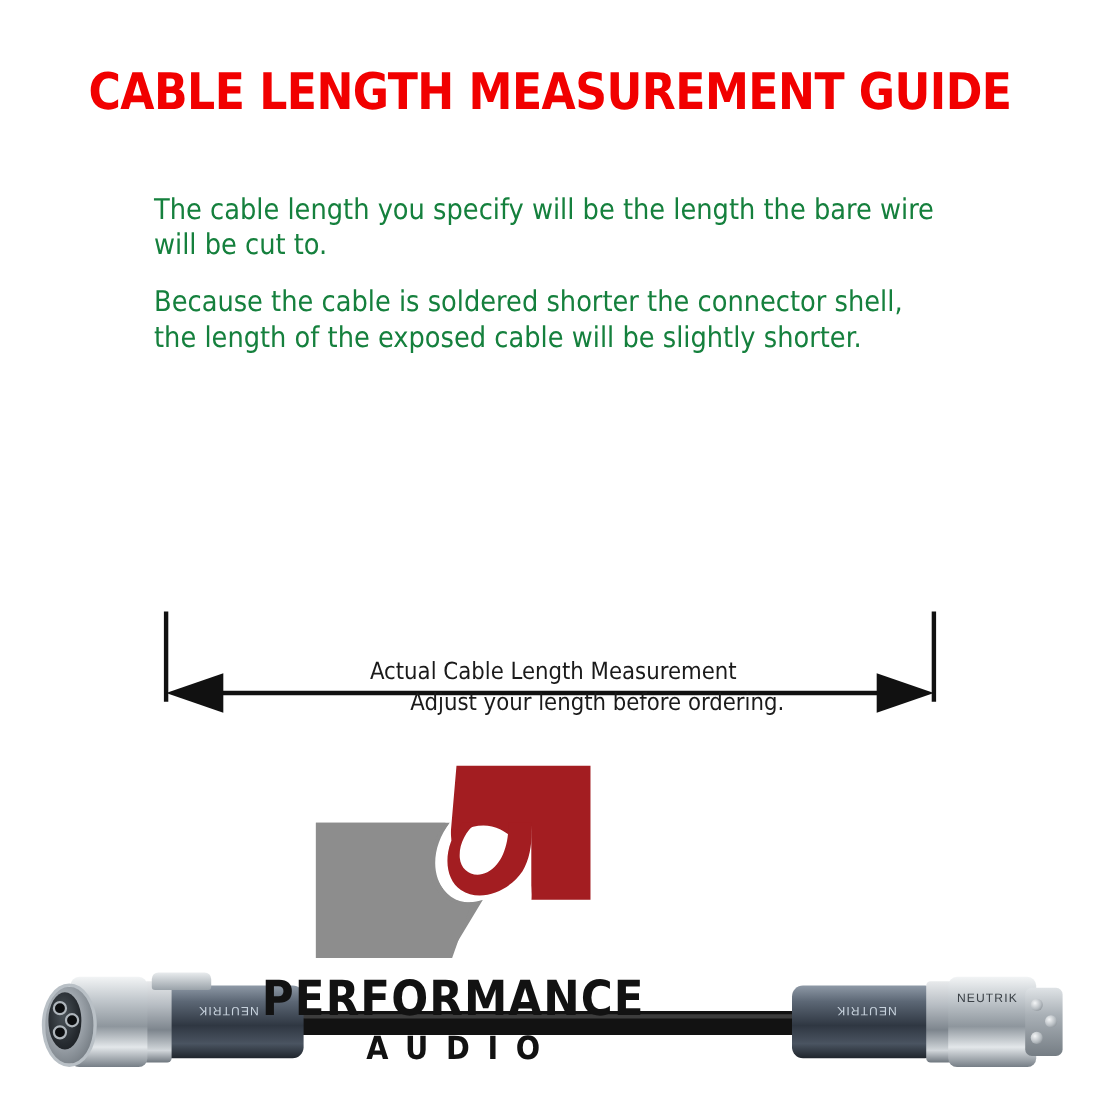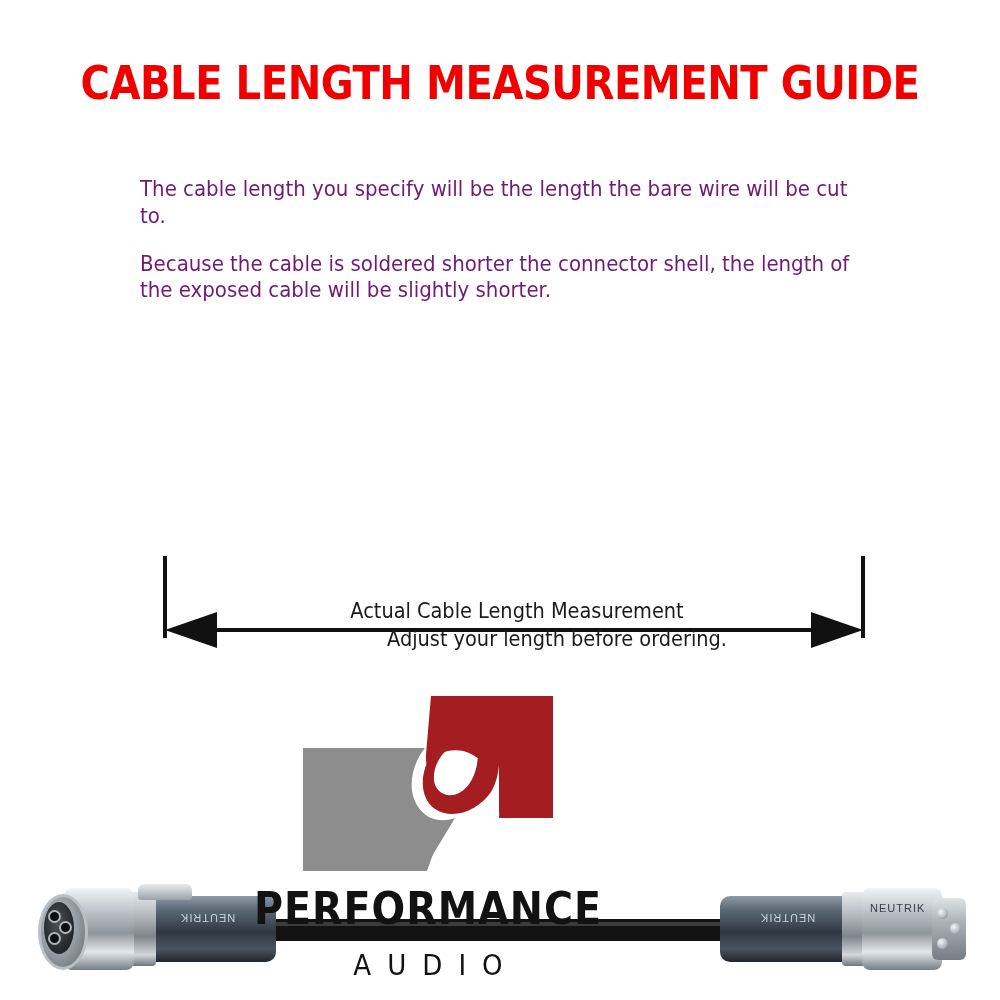--- a/index.html
+++ b/index.html
@@ -29,22 +29,22 @@
     font-family: "DejaVu Sans Condensed", "Liberation Sans Narrow", "Liberation Sans", sans-serif;
     transform: scaleX(0.97);
   }
 
   
   #paragraphs {
     position: absolute;
     top: 176px;
     left: 140px;
     width: 720px;
-    color: #701a75;
-    font-size: 22px;
+    color: #15803d;
+    font-size: 26px;
     line-height: 1.22;
     font-family: "DejaVu Sans Condensed", "Liberation Sans Narrow", "Liberation Sans", sans-serif;
   }
   #paragraphs p {
     margin: 0 0 21px 0;
   }
 
   
   #cable-assembly {
     position: absolute;
@@ -197,63 +197,64 @@
   .pin {
     position: absolute;
     width: 11px; height: 11px;
     background: radial-gradient(circle at 35% 35%, #f4f6f7 0%, #b6bcc1 55%, #6f767c 100%);
     border-radius: 50%;
   }
 
   
   #measurement {
     position: absolute;
-    left: 17px; top: 548px;
+    left: 3px; top: 548px;
     width: 811px; height: 120px;
   }
   .meas-caption {
     position: absolute;
     width: 1000px;
     text-align: center;
     color: #1a1a1a;
     font-size: 21.5px;
     font-family: "DejaVu Sans Condensed", "Liberation Sans Narrow", "Liberation Sans", sans-serif;
   }
   #meas-line1 { top: 50px; }
   #meas-line2 { top: 78px; padding-left: 40px; }
 
   
   #logo-block {
     position: absolute;
-    left: 16px; top: 696px;
+    left: 0; top: 696px;
     width: 824px;
   }
   #logo-mark {
     position: relative;
     width: 250px;
     height: 175px;
     margin: 0 auto;
   }
   #brand-name {
     margin-top: 12px;
     text-align: center;
     font-size: 44px;
     font-weight: bold;
     letter-spacing: 1px;
     color: #121212;
     font-family: "DejaVu Sans Condensed", "Liberation Sans Narrow", "Liberation Sans", sans-serif;
   }
   #brand-sub {
-    margin-top: 14px;
+    margin-top: 2px;
     text-align: center;
     font-size: 29px;
     letter-spacing: 16px;
     color: #121212;
     text-indent: 16px;
     font-family: "DejaVu Sans Condensed", "Liberation Sans Narrow", "Liberation Sans", sans-serif;
+    font-weight: bold;
   }
 </style>
 </head>
 <body>
 
 <div id="title">CABLE LENGTH MEASUREMENT GUIDE</div>
 
 <div id="paragraphs">
   <p>The cable length you specify will be the length the bare wire will be cut to.</p>
   <p>Because the cable is soldered shorter the connector shell, the length of the exposed cable will be slightly shorter.</p>

